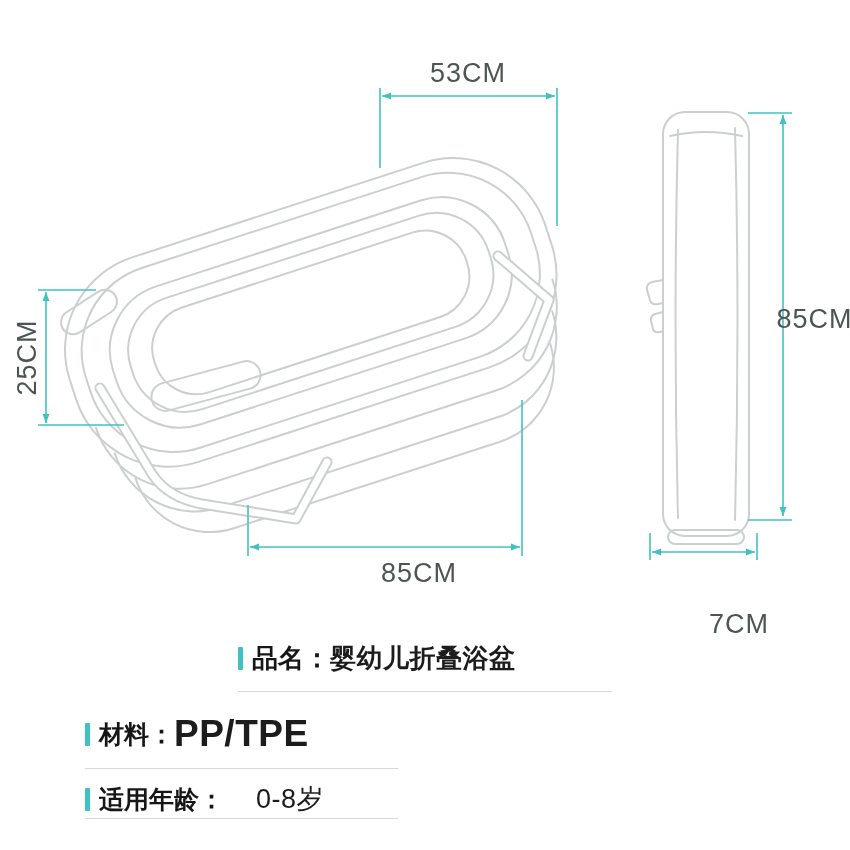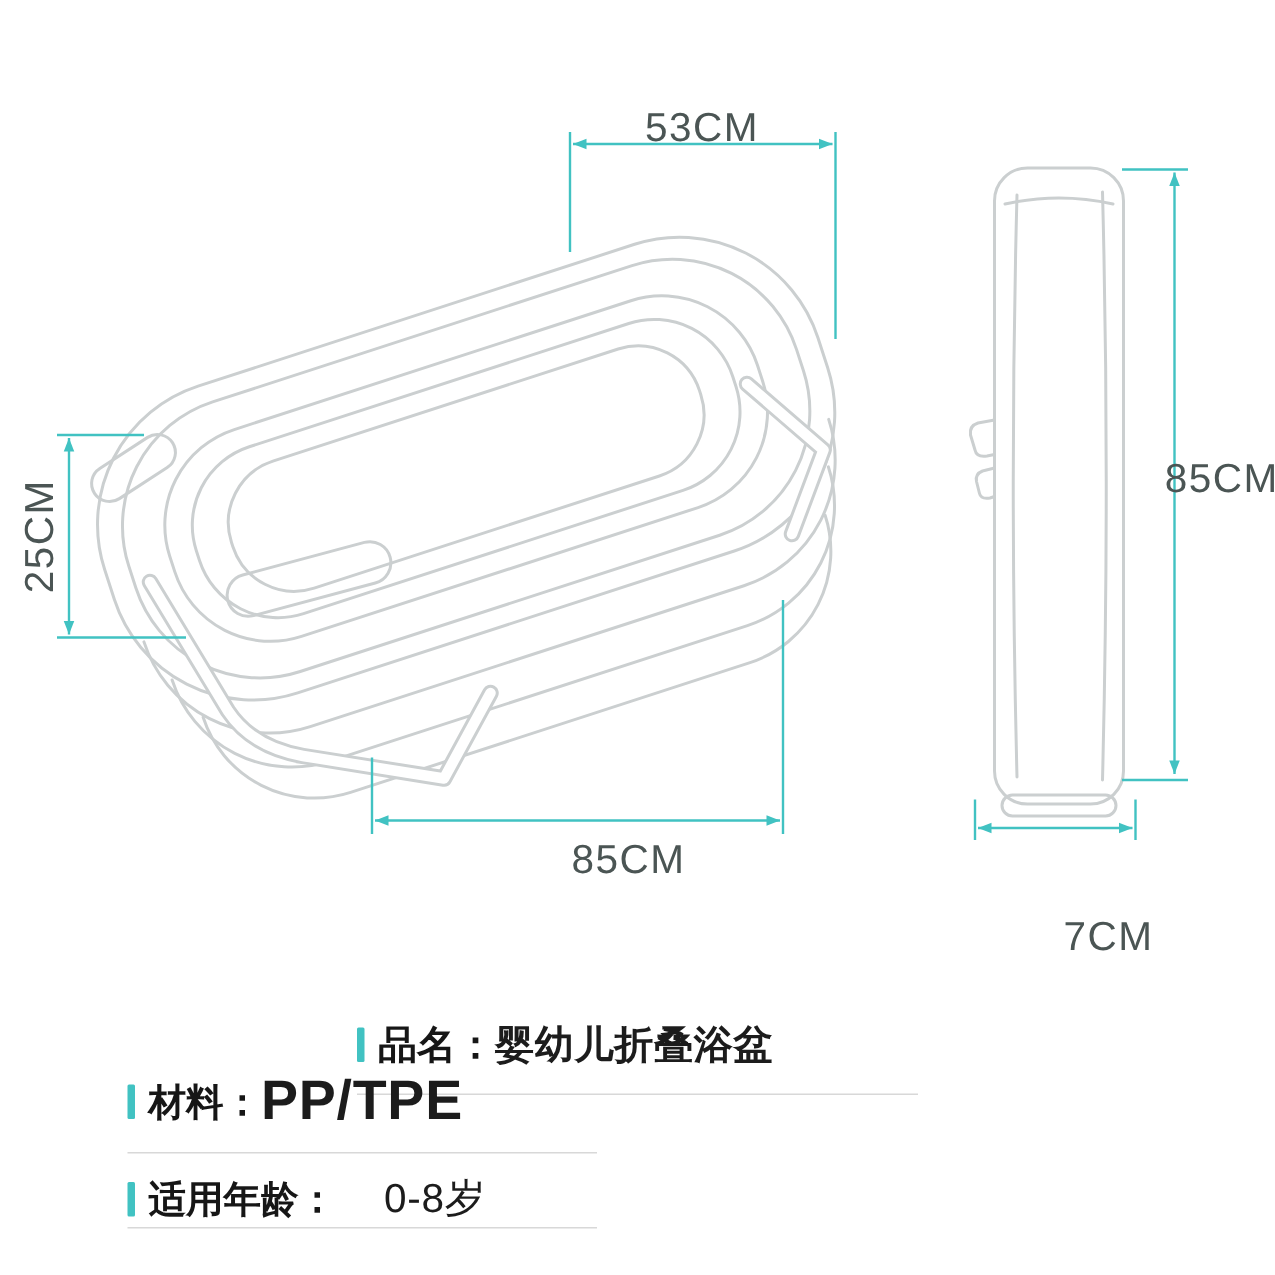--- a/index.html
+++ b/index.html
@@ -2,32 +2,32 @@
 <html><head>
 <meta charset="utf-8">
 <style>
   html,body{margin:0;padding:0;background:#ffffff;}
   body{width:850px;height:850px;position:relative;overflow:hidden;
        font-family:"Liberation Sans","DejaVu Sans",sans-serif;}
   .stage{position:absolute;inset:0;}
   svg{position:absolute;left:0;top:0;}
   .dim-label{position:absolute;color:#4b5554;font-size:27px;font-weight:500;
              letter-spacing:1px;text-align:center;white-space:nowrap;}
-  #dim-53{left:418px;top:58px;width:100px;margin-top:12px;}
+  #dim-53{left:418px;top:58px;width:100px;}
   #dim-25{left:-17px;top:342px;width:88px;transform:rotate(-90deg);}
   #dim-85-bottom{left:369px;top:558px;width:100px;}
   #dim-85-right{left:772px;top:304px;width:85px;}
   #dim-7{left:694px;top:565px;width:90px;margin-top:44px;}
   .info-row{position:absolute;display:flex;align-items:center;
             border-bottom:1px solid #d8d8d8;}
   .bar{width:5px;height:23px;background:#41c2c2;border-radius:1px;
        margin-right:9px;flex:none;}
   .lab{font-weight:700;color:#161616;font-size:25px;white-space:nowrap;}
   .val{font-weight:500;color:#1c1c1c;font-size:26px;white-space:nowrap;letter-spacing:0.5px;}
-  #row-name{left:238px;top:679px;width:374px;padding-bottom:15px;}
+  #row-name{left:238px;top:641px;width:374px;padding-bottom:15px;}
   #row-name .lab{font-size:26px;}
   #row-name .val{font-size:26px;font-weight:700;}
   #row-material{left:85px;top:713px;width:313px;padding-bottom:13px;}
   #row-material .val{font-size:37px;font-weight:600;}
   #row-color{left:420px;top:713px;width:317px;padding-bottom:13px;}
   #row-age{left:85px;top:781px;width:313px;padding-bottom:1px;}
   #row-age .val{font-size:27px;margin-left:32px;}
   #row-size{left:420px;top:775px;width:317px;padding-bottom:13px;}
 </style>
 </head>

